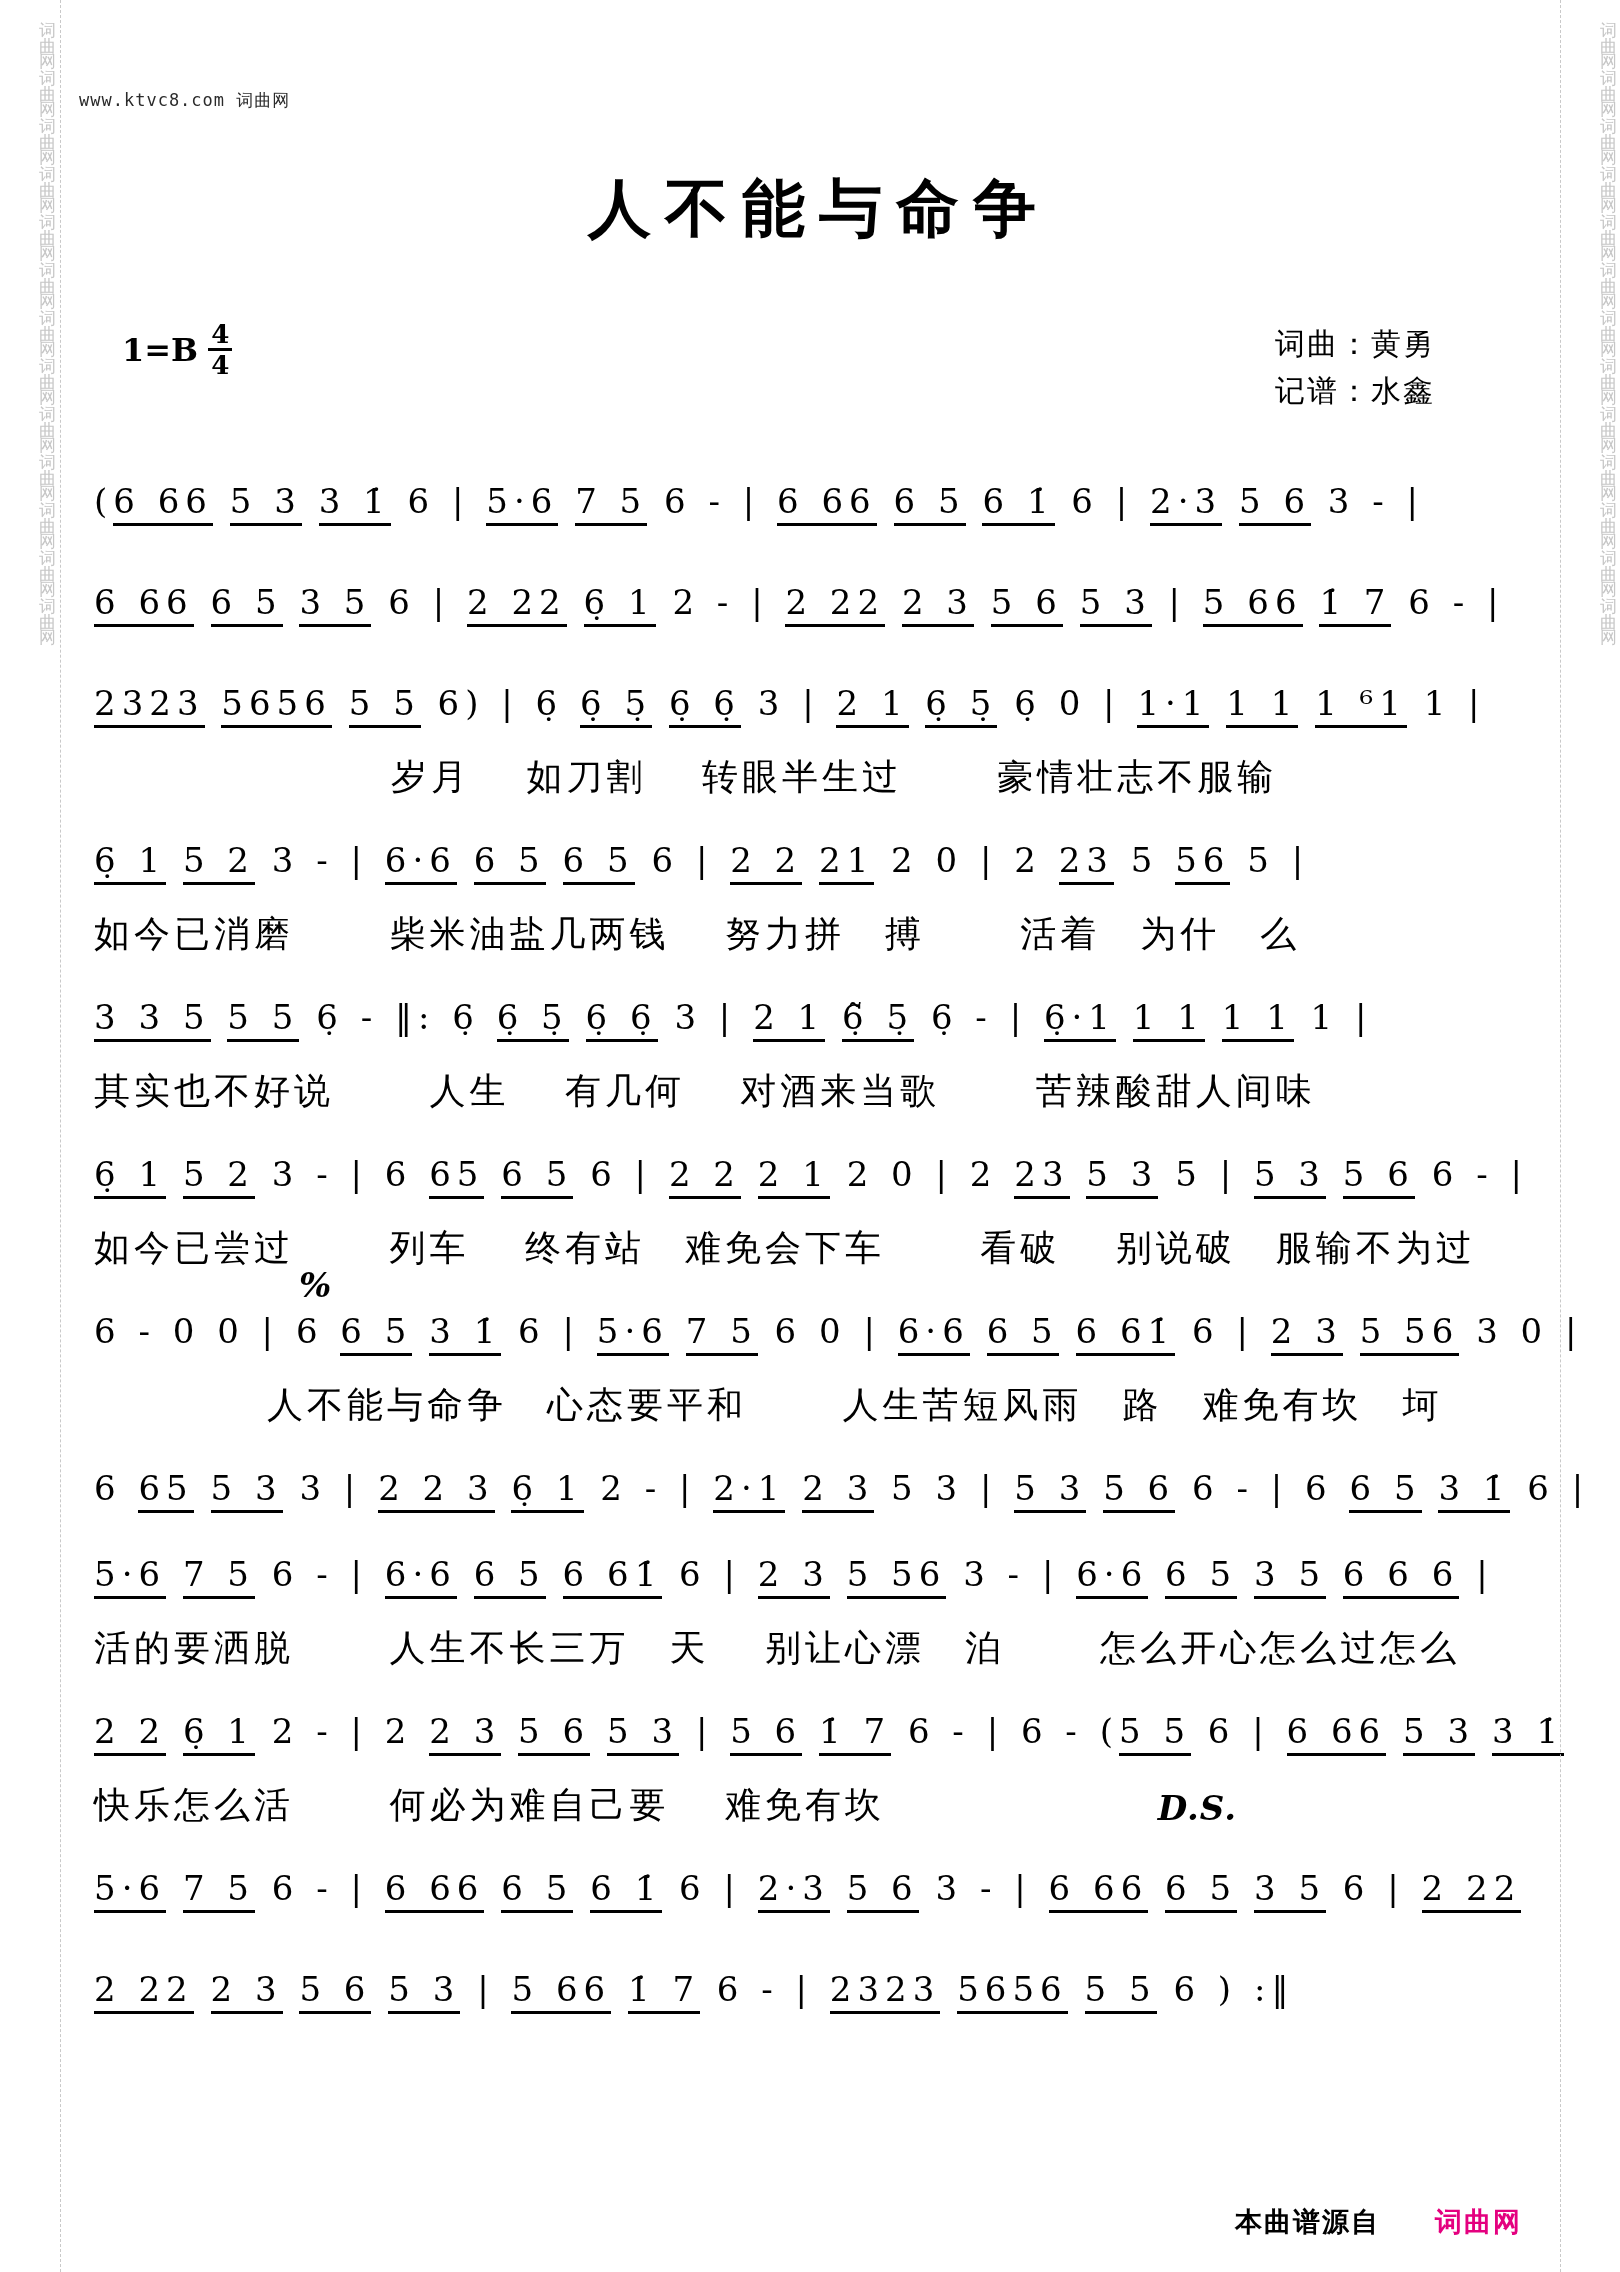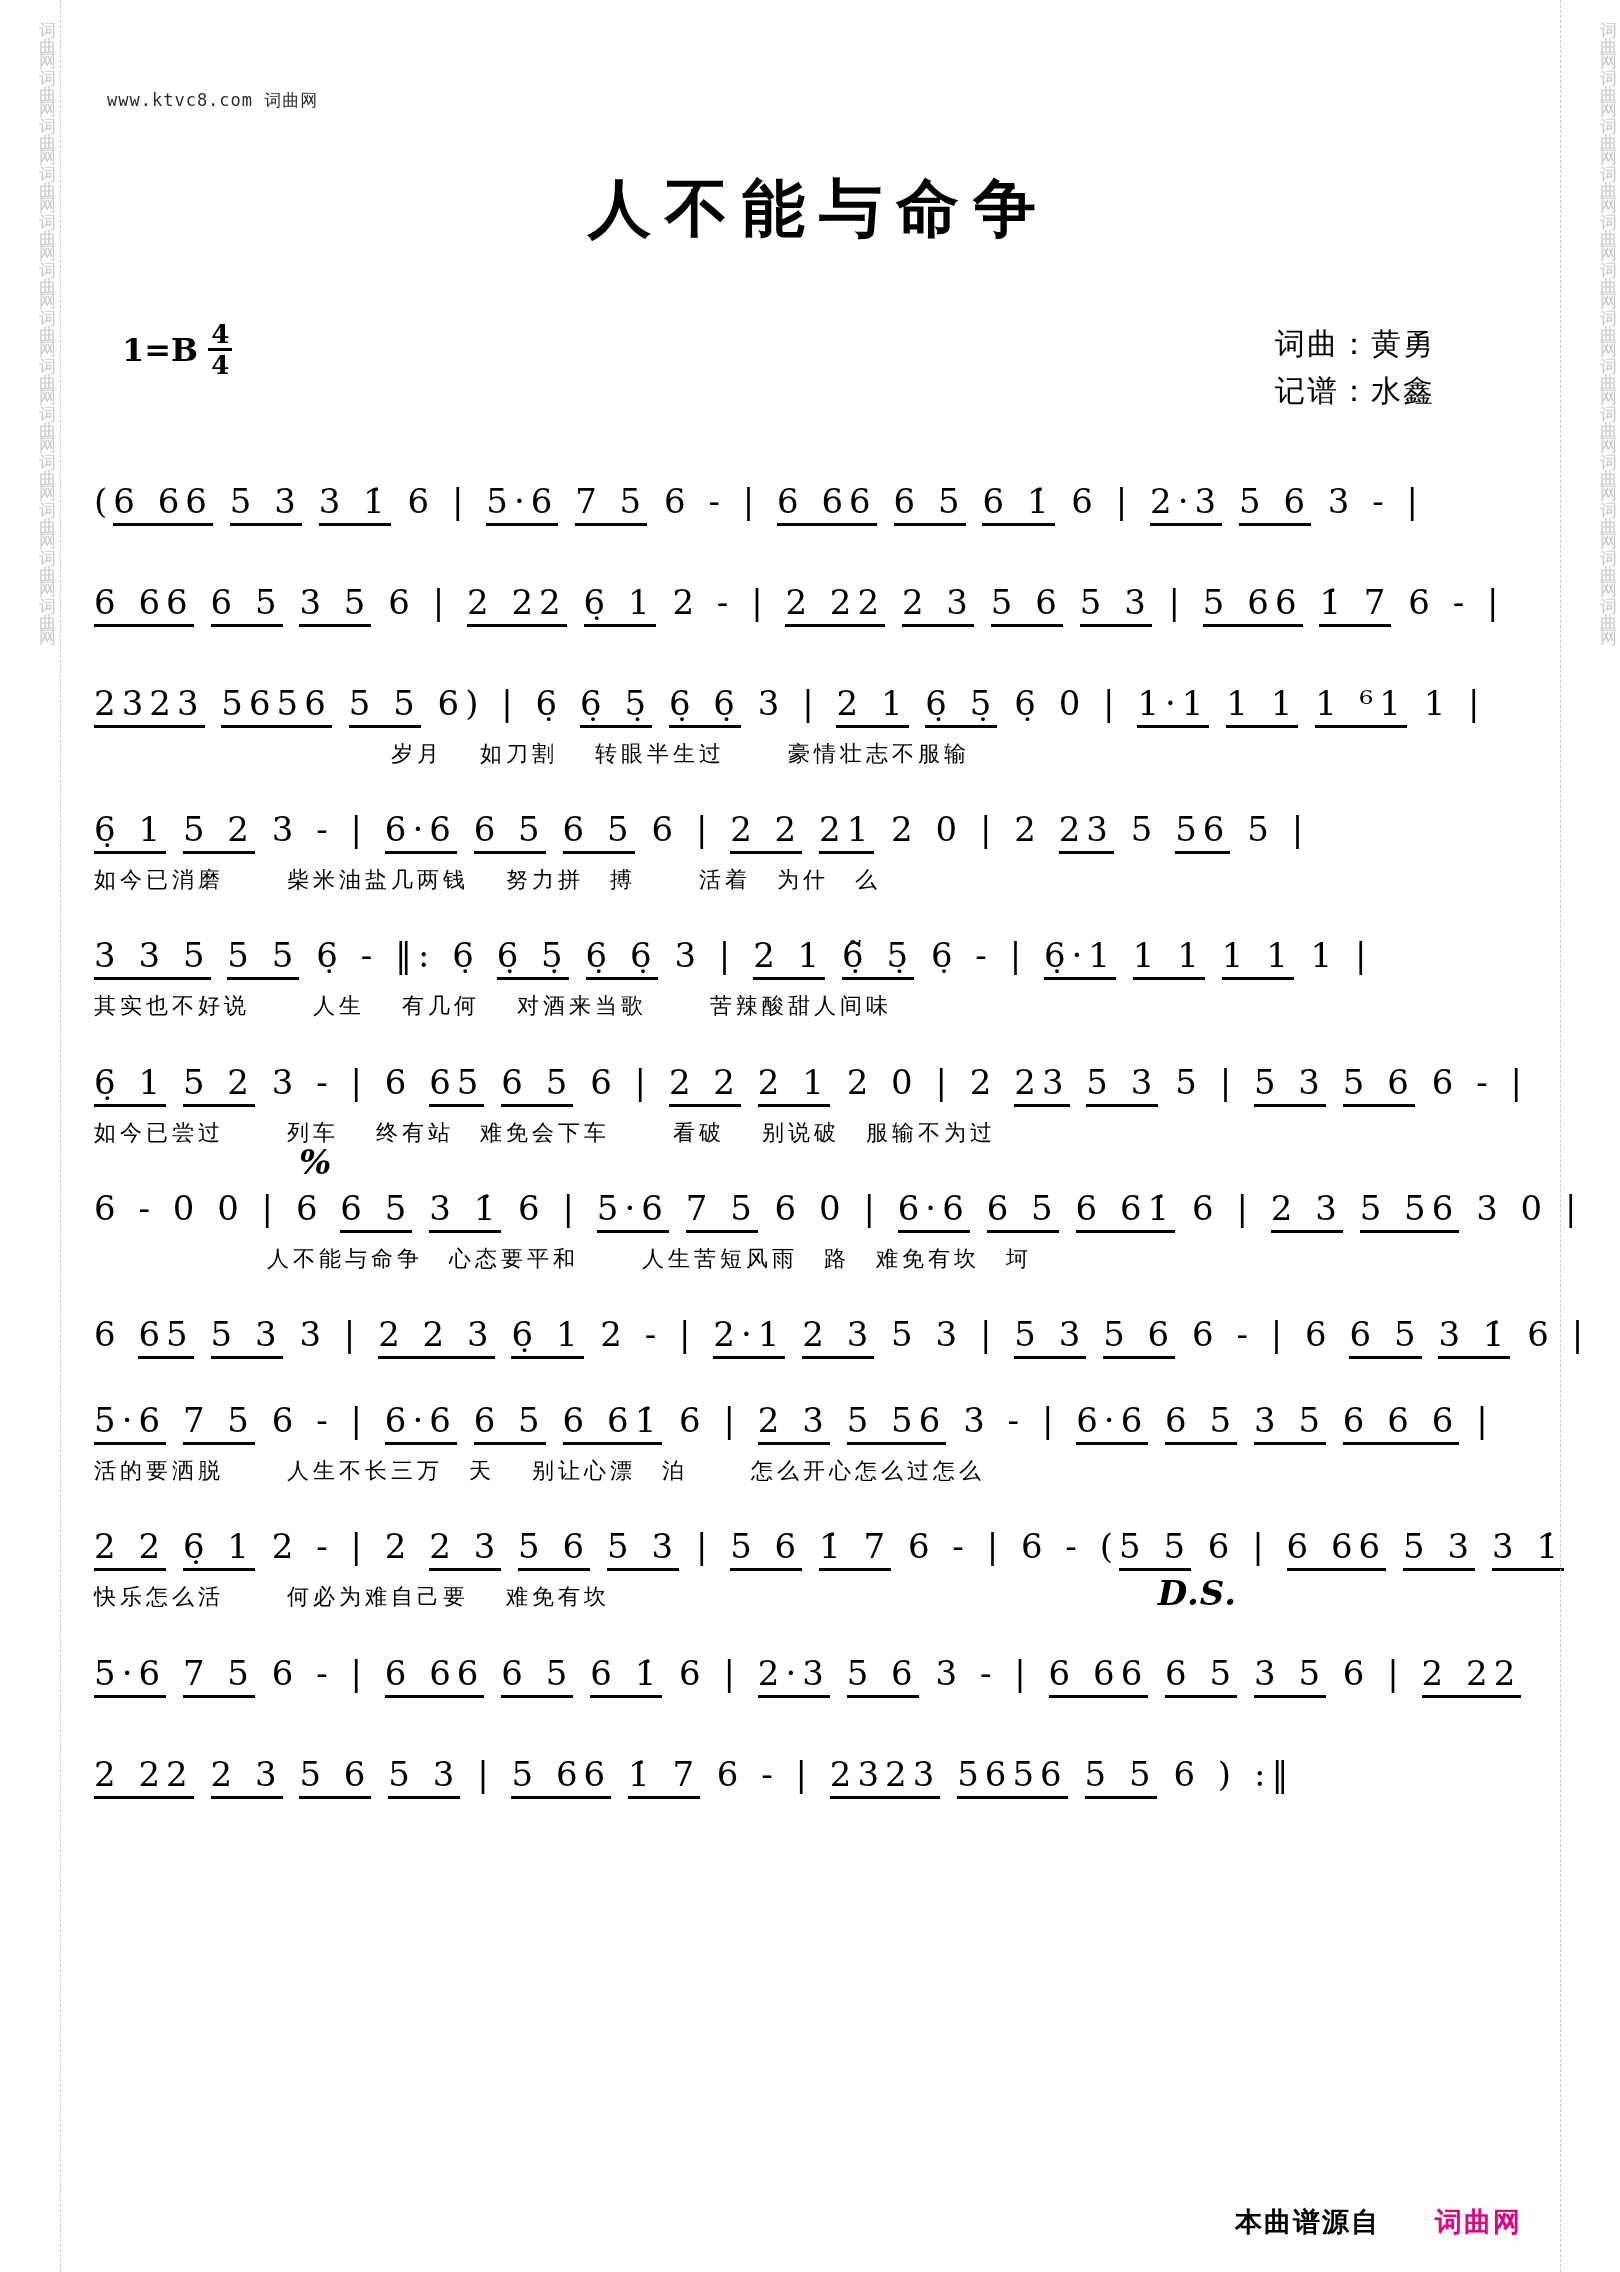--- a/index.html
+++ b/index.html
@@ -13,21 +13,21 @@
     position:absolute; top:0; bottom:0; width:61px;
     color:#c6c6c6; font-size:17px; z-index:1;
     writing-mode:vertical-rl; text-orientation:upright;
     letter-spacing:16px; padding-top:8px; text-align:left;
   }
   .wm-col.left  { left:0;  border-right:1px dashed #c9c9c9; padding-left:8px; }
   .wm-col.right { right:0; border-left:1px dashed #c9c9c9;  padding-left:28px; }
   .wm-url {
     position:absolute; left:79px; top:89px; z-index:2;
     font-family:"DejaVu Sans Mono","Liberation Mono",monospace;
-    font-size:17px; color:#2b2b2b; letter-spacing:1px;margin-left:28px;
+    font-size:17px; color:#2b2b2b; letter-spacing:1px;
   }
   .sheet { position:absolute; left:94px; right:77px; top:0; }
 
   .title {
     margin-top:166px; text-align:center;
     font-size:63px; font-weight:bold; letter-spacing:14px;
   }
   .meta-row {
     margin-top:69px; display:flex; justify-content:space-between; align-items:flex-start;
     padding-left:28px; padding-right:109px;
@@ -40,21 +40,21 @@
 
   .score { margin-top:65px; }
   .system { position:relative; margin-bottom:40px; }
   .system.no-lyrics { margin-bottom:55px; }
   .notes {
     font-size:34px; font-weight:normal; letter-spacing:6px;
     white-space:pre; line-height:1.35;
   }
   .notes .ug { border-bottom:3px solid #000; padding-bottom:2px; }
   .lyrics {
-    margin-top:14px; font-size:22px; letter-spacing:4px; white-space:pre; line-height:1.2;
+    margin-top:28px; font-size:36px; letter-spacing:4px; white-space:pre; line-height:1.2;
   }
   .segno {
     position:absolute; top:-44px; left:205px;
     font-size:34px; font-weight:bold; font-style:italic;
   }
   .ds-marker {
     position:absolute; right:307px; bottom:-2px;
     font-size:34px; font-weight:bold; font-style:italic; letter-spacing:1px;
   }
   .footer {

